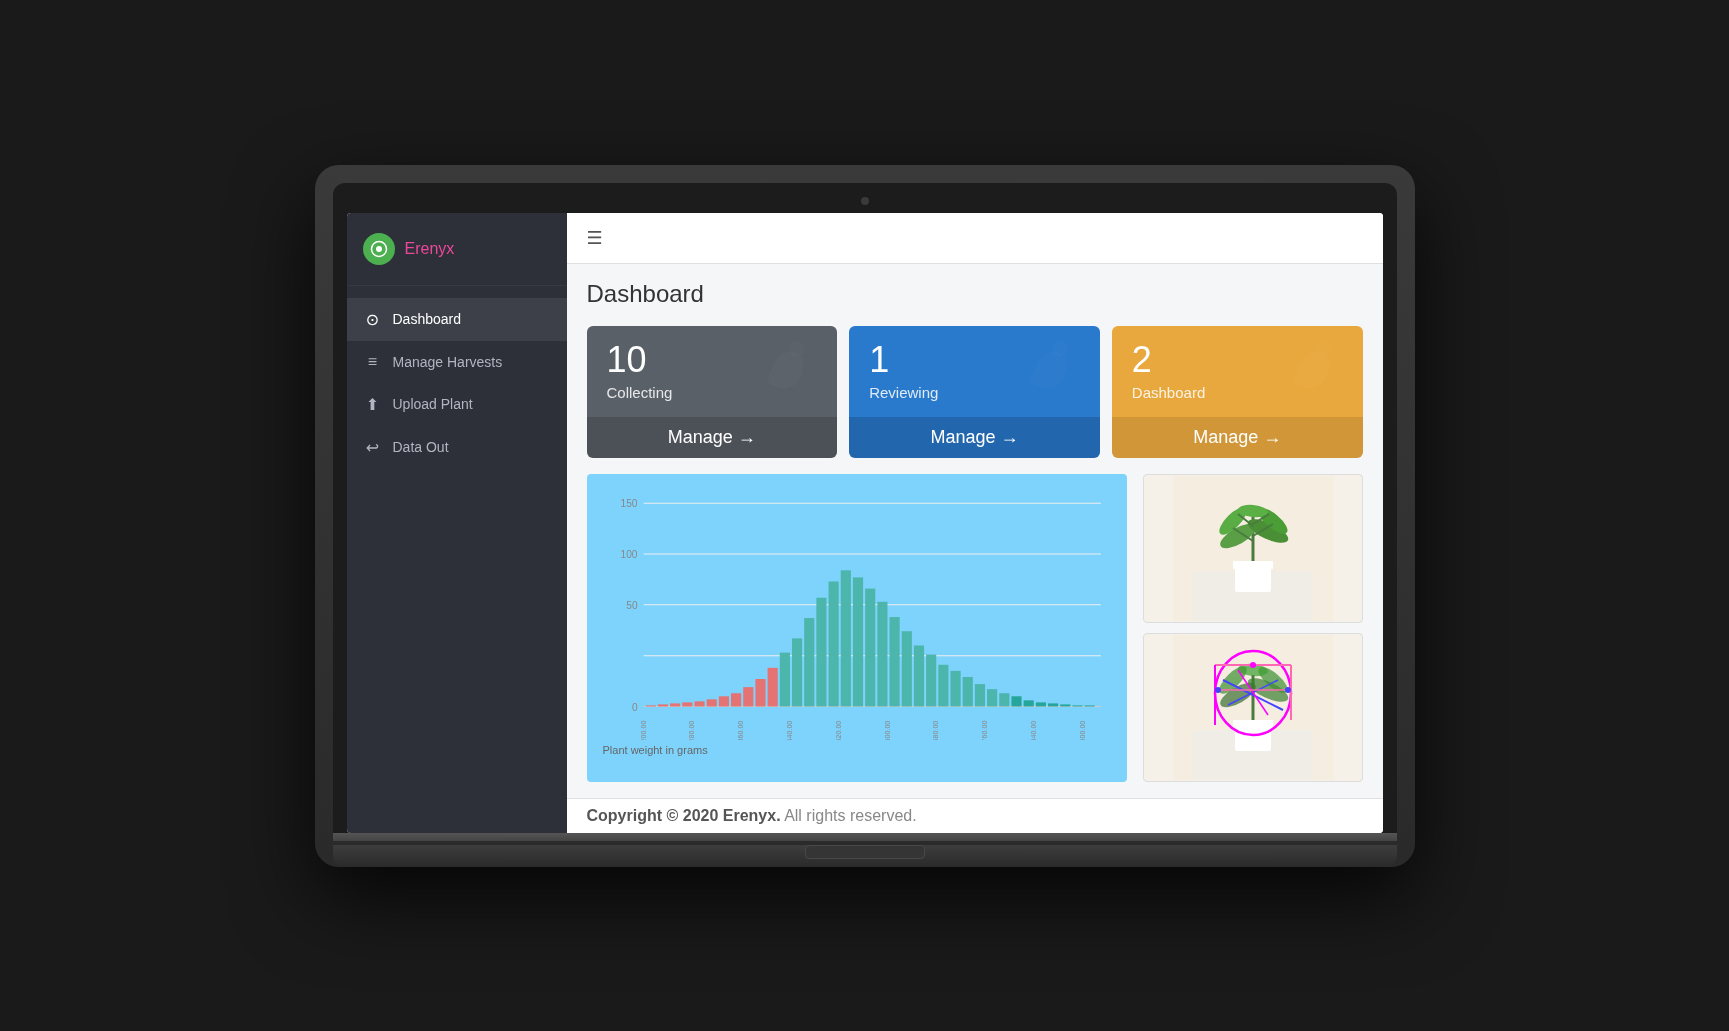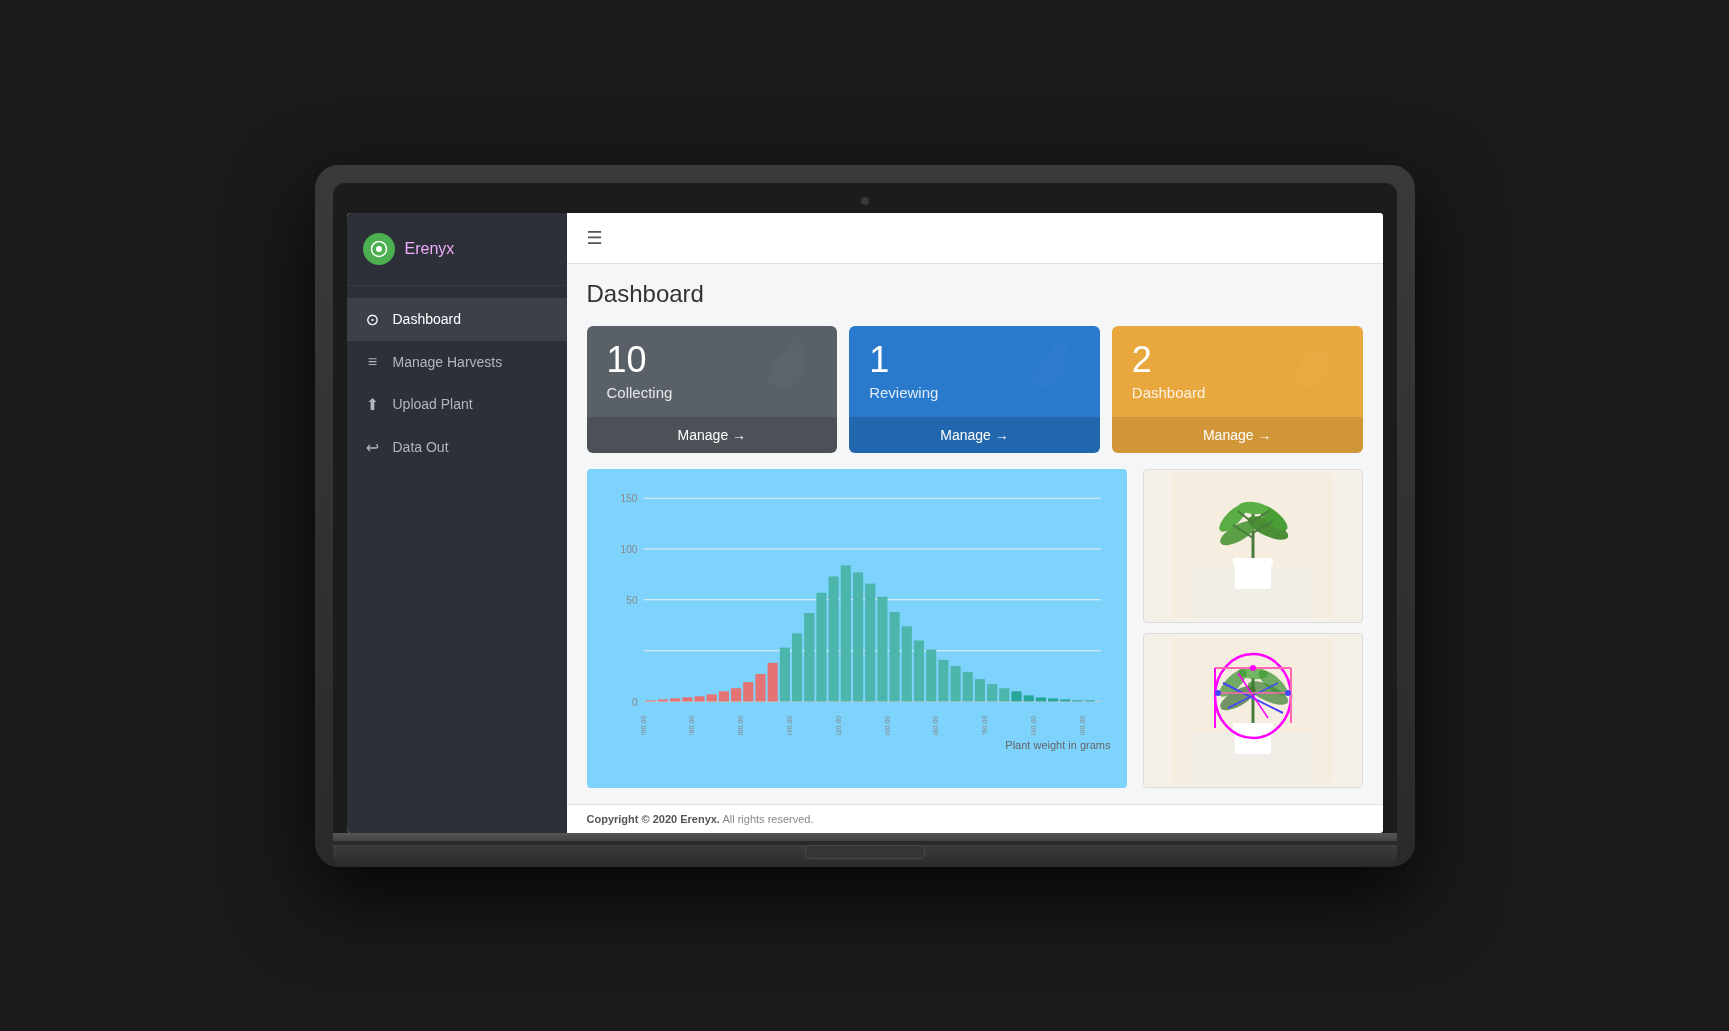--- a/index.html
+++ b/index.html
@@ -68,21 +68,21 @@
       display: flex;
       align-items: center;
       justify-content: center;
       color: white;
       font-size: 16px;
       margin-right: 10px;
       flex-shrink: 0;
     }
 
     .logo-text {
-      color: #f0abfc;
+      color: #ec4899;
       font-size: 16px;
       font-weight: 500;
     }
 
     .sidebar-nav {
       padding: 12px 0;
     }
 
     .nav-item {
       display: flex;
@@ -182,21 +182,21 @@
       font-size: 64px;
       opacity: 0.15;
       color: white;
     }
 
     .card-footer {
       padding: 10px 20px;
       display: flex;
       align-items: center;
       justify-content: center;
-      font-size: 14px;
+      font-size: 18px;
       color: white;
       cursor: pointer;
     }
 
     .card-collecting { background: #5a6068; }
     .card-collecting .card-footer { background: rgba(0,0,0,0.15); }
 
     .card-reviewing { background: #2979cc; }
     .card-reviewing .card-footer { background: rgba(0,0,0,0.15); }
 
@@ -224,21 +224,21 @@
       height: 250px;
       position: relative;
     }
 
     .chart-svg {
       width: 100%;
       height: 100%;
     }
 
     .chart-label {
-      text-align: right;
+      text-align: left;
       font-size: 11px;
       color: #666;
       margin-top: 4px;
     }
 
     .images-panel {
       display: flex;
       flex-direction: column;
       gap: 10px;
       width: 220px;
@@ -252,21 +252,21 @@
       flex: 1;
       display: flex;
       align-items: center;
       justify-content: center;
       position: relative;
       border: 1px solid #ddd;
     }
 
     .footer-text {
       padding: 8px 20px;
-      font-size: 11px;
+      font-size: 16px;
       color: #888;
       border-top: 1px solid #e0e0e0;
       background: white;
     }
 
     .footer-text strong {
       font-weight: 600;
       color: #555;
     }
 

